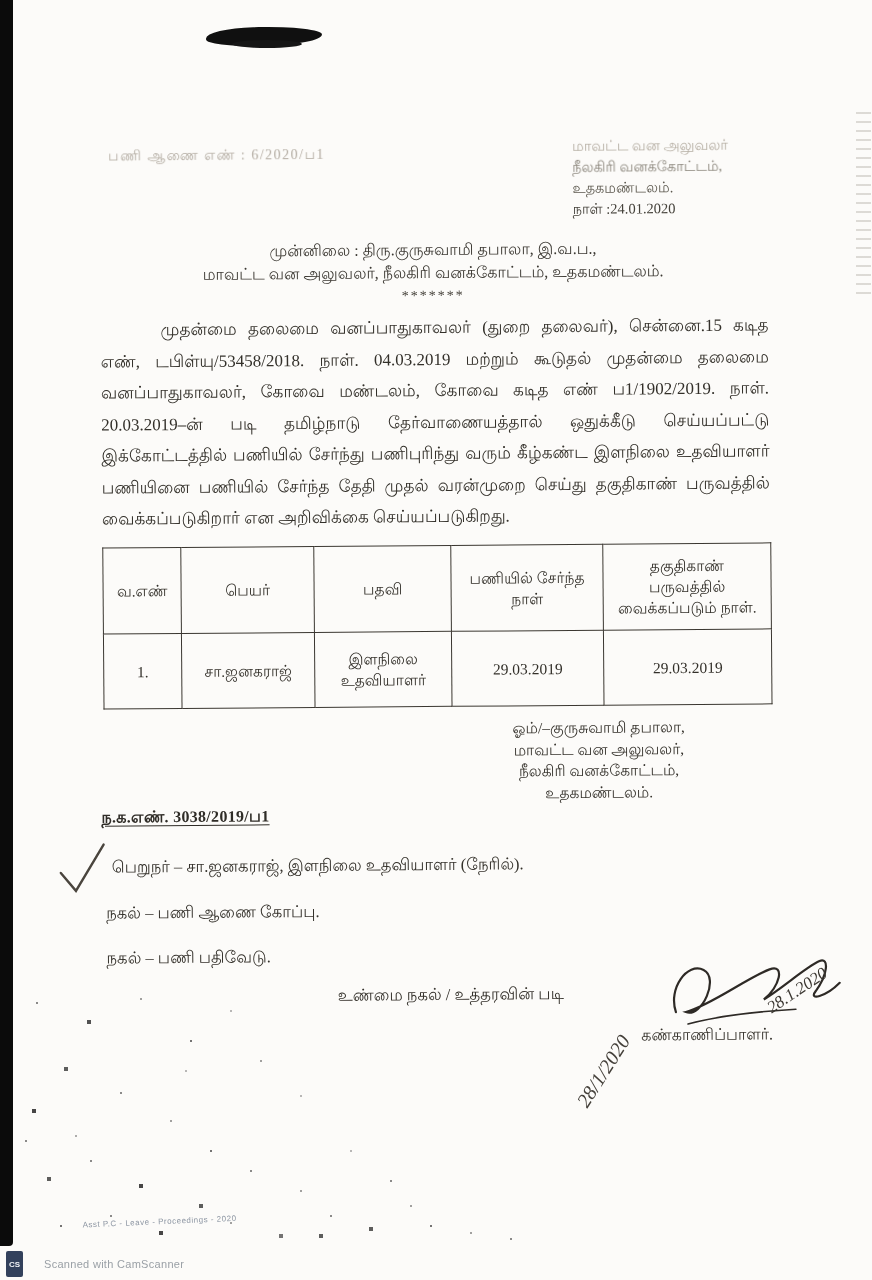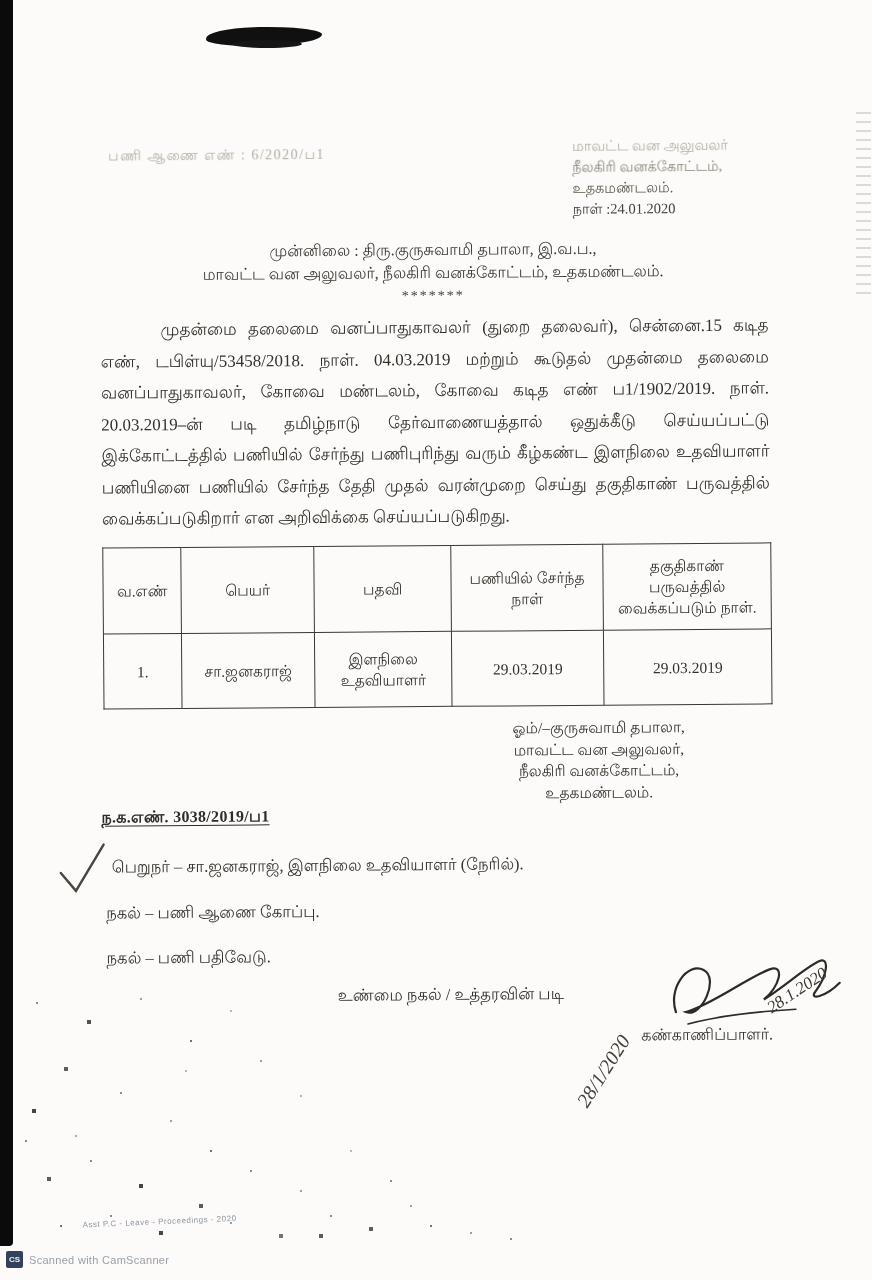--- a/index.html
+++ b/index.html
@@ -62,23 +62,23 @@
   .dist-2{left:104px;top:901px;font-size:16.5px;color:#34312b;}
   .dist-3{left:104px;top:946px;font-size:16.5px;color:#34312b;}
   .true-copy{left:335px;top:985px;font-size:16.5px;color:#34312b;}
   .supervisor{left:638px;top:1028px;font-size:16px;color:#36332d;}
   .checkmark{left:55px;top:838px;width:52px;height:58px;}
   .sign-squiggle{left:655px;top:948px;width:200px;height:95px;}
   .hand-date-1{left:766px;top:1002px;font-size:17px;font-style:italic;color:#3a3630;transform:rotate(-33deg);transform-origin:left center;white-space:nowrap;}
   .hand-date-2{left:578px;top:1095px;font-size:20px;font-style:italic;color:#44403a;transform:rotate(-57deg);transform-origin:left center;white-space:nowrap;}
   .footer-note{left:78px;top:1215px;font-size:8px;color:#8d96a3;transform:rotate(-2deg);font-family:"Liberation Sans","DejaVu Sans",sans-serif;letter-spacing:.5px;}
   .camscanner{position:absolute;left:6px;top:1251px;display:flex;align-items:center;gap:6px;font-family:"Liberation Sans","DejaVu Sans",sans-serif;}
-  .cs-badge{width:17px;height:17px;background:#33415c;color:#f2f4f7;font-size:8px;font-weight:bold;
+  .cs-badge{width:17px;height:26px;background:#33415c;color:#f2f4f7;font-size:8px;font-weight:bold;
     display:flex;align-items:center;justify-content:center;border-radius:2px;}
-  .cs-text{font-size:11px;color:#9aa0a6;letter-spacing:.3px;}
+  .cs-text{font-size:11px;color:#9aa0a6;letter-spacing:.3px;margin-left:15px;}
 </style>
 </head>
 <body>
 
 <div class="paper"></div>
 
 <div class="content">
 
   <div class="abs ref-line">பணி ஆணை எண் : 6/2020/ப1</div>
 

